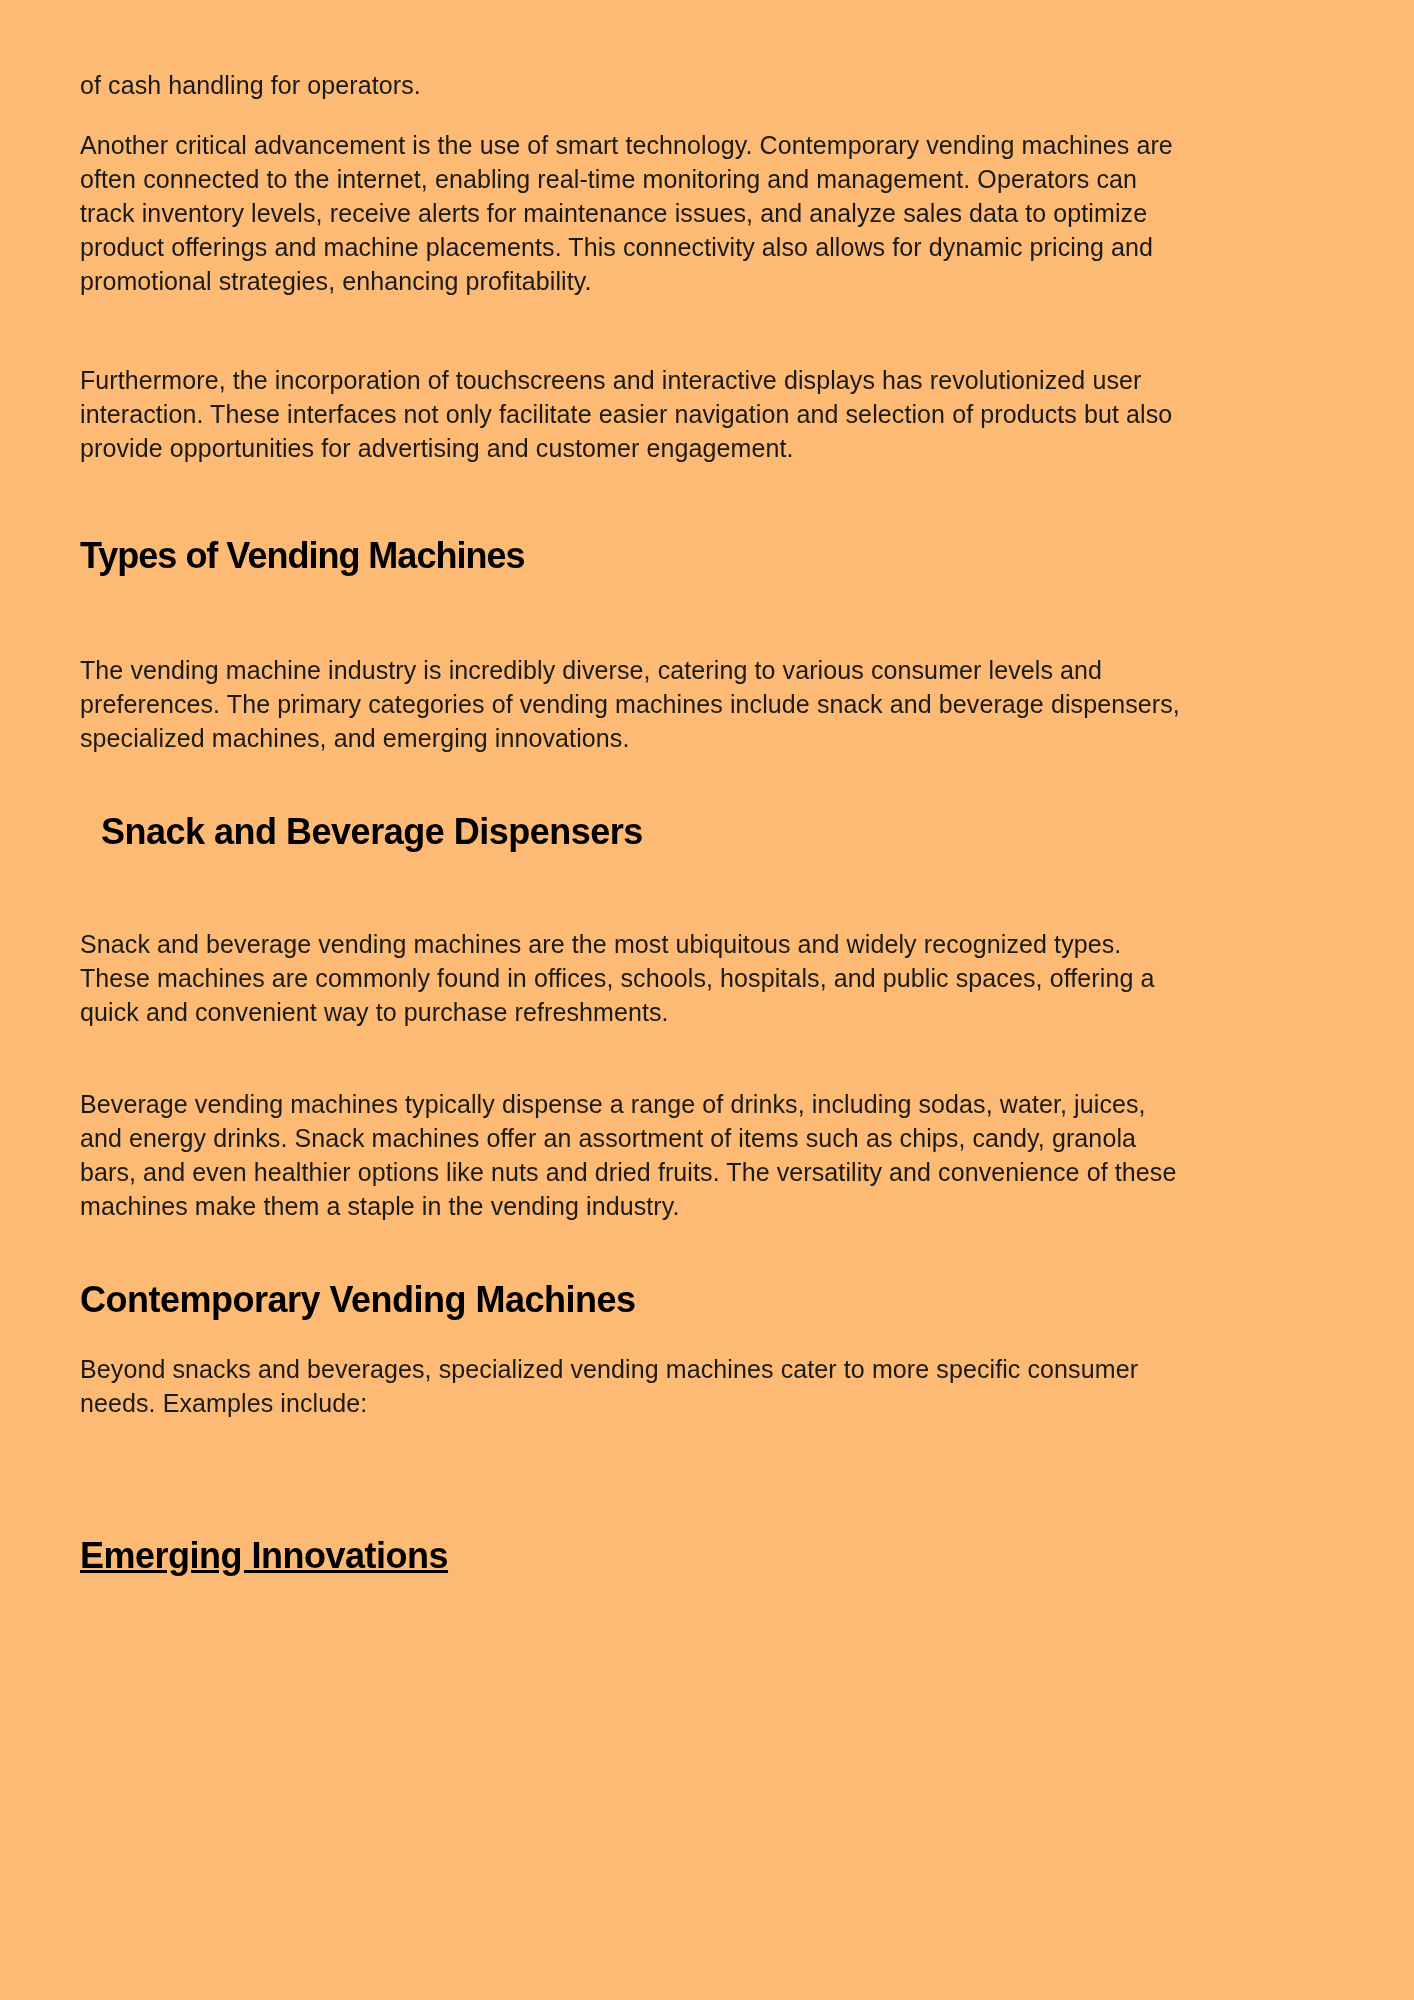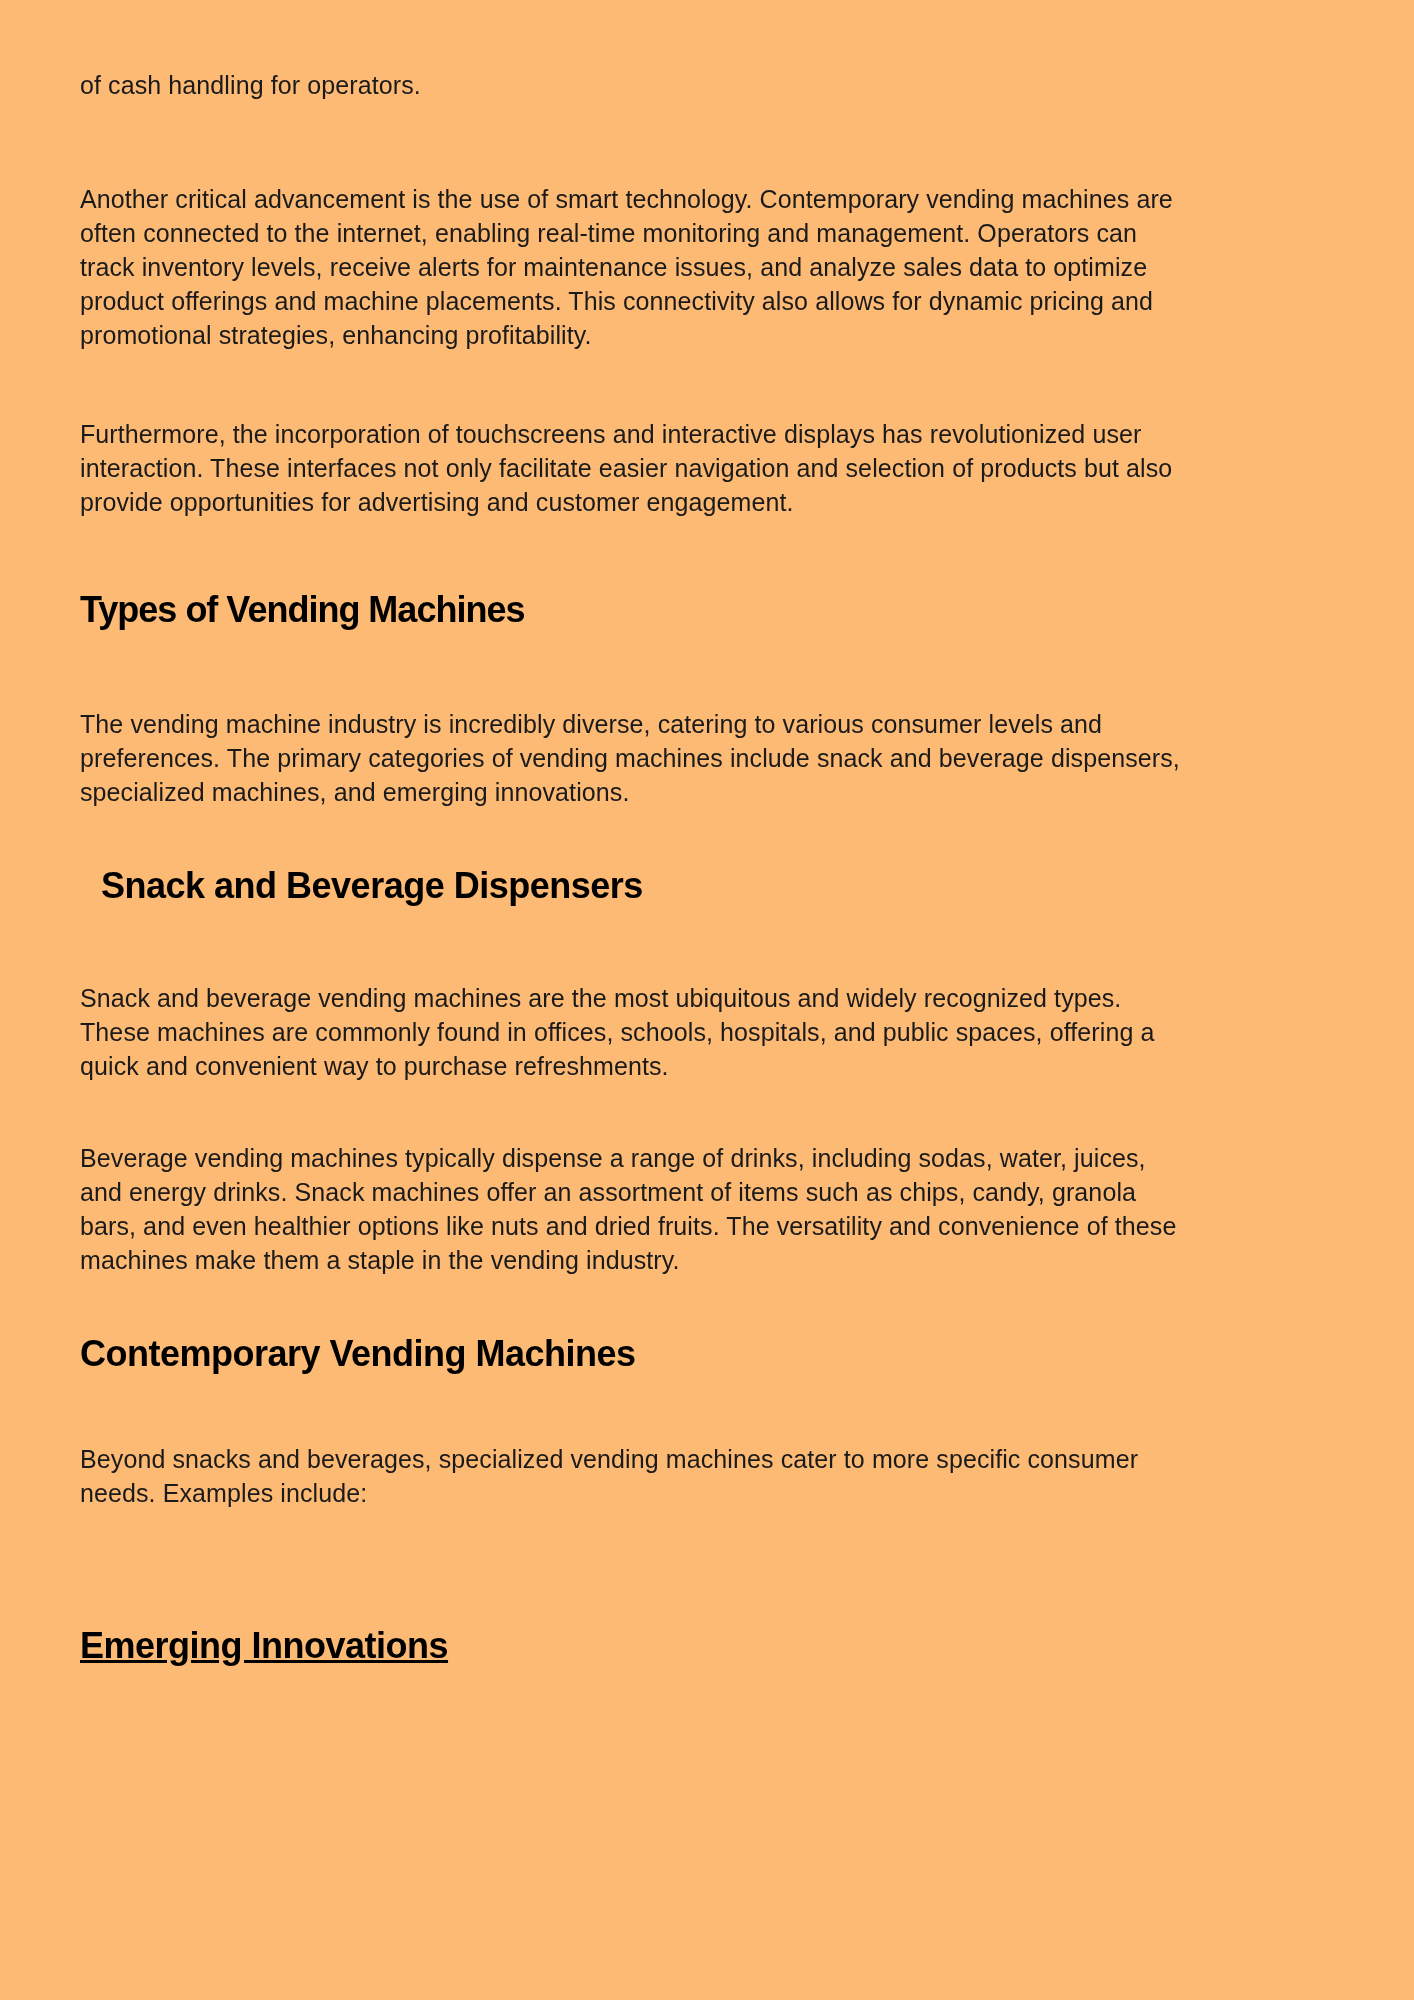--- a/index.html
+++ b/index.html
@@ -39,29 +39,29 @@
   }
   .h2 {
     margin: 0;
     font-size: 36px;
     line-height: 42px;
     font-weight: 700;
     color: #000000;
     letter-spacing: -0.5px;
   }
   
-  .mt-b  { margin-top: 80px; }
+  .mt-b  { margin-top: 26px; }
   .mt-c  { margin-top: 65px; }
   .mt-h1 { margin-top: 63px; }
   .mt-d  { margin-top: 69px; }
   .mt-h2a{ margin-top: 56px; margin-left: 21px; }
   .mt-e  { margin-top: 74px; }
   .mt-f  { margin-top: 58px; }
   .mt-h2b{ margin-top: 56px; }
-  .mt-g  { margin-top: 67px; }
+  .mt-g  { margin-top: 31px; }
   .mt-h2c{ margin-top: 115px; text-decoration: underline; }
   .mt-h  { margin-top: 65px; }
 </style>
 </head>
 <body>
 
 <div class="page">
 
   <p class="para">of cash handling for operators.</p>
 

